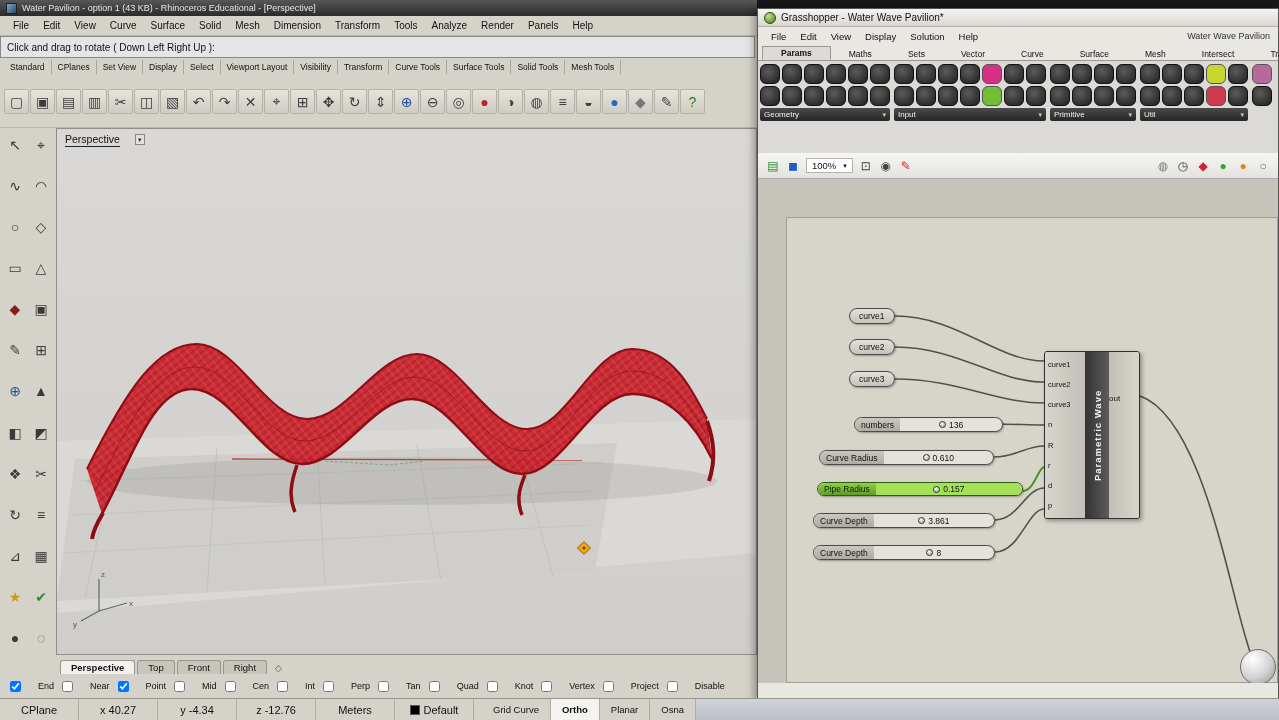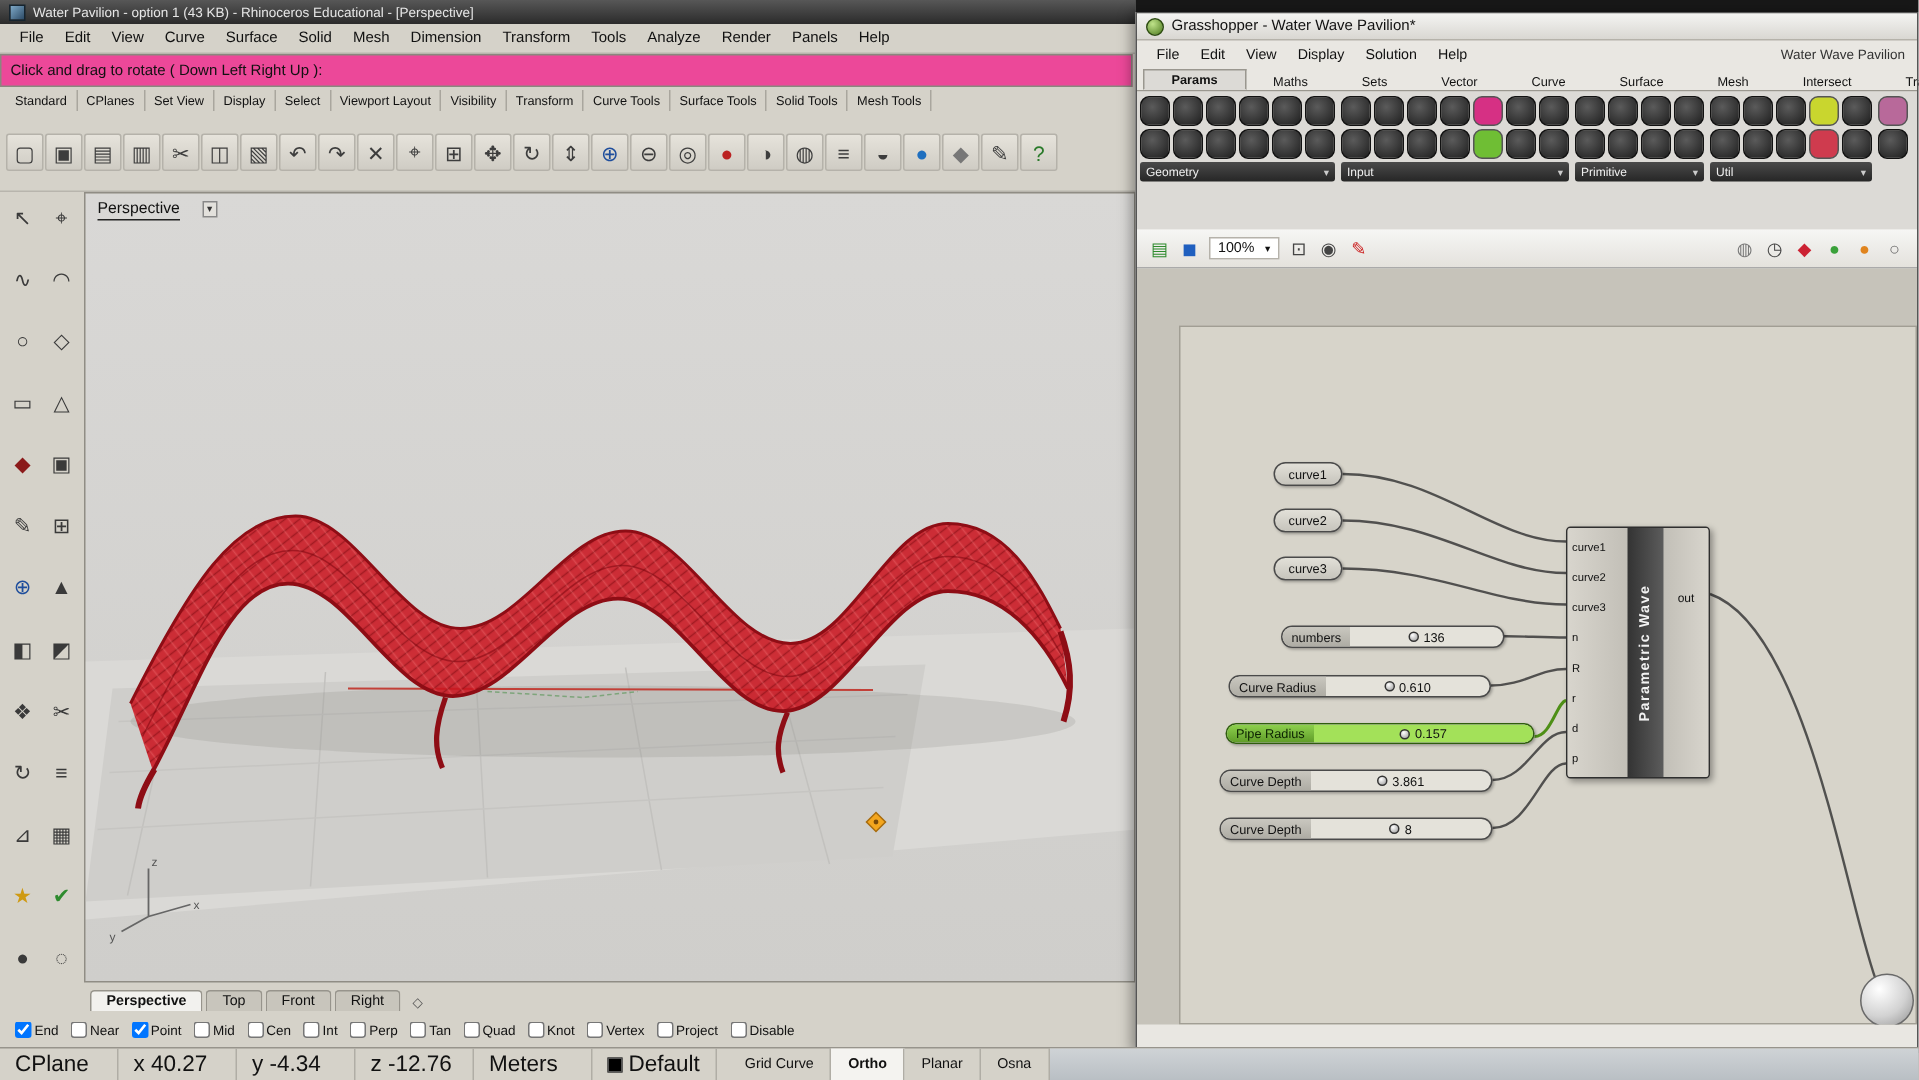--- a/index.html
+++ b/index.html
@@ -10,21 +10,21 @@
   #gh>*{position:absolute}
 
   
   #rhino{left:0;top:0;width:757px;height:720px;background:#d5d2c9}
   #r-title{left:0;top:0;width:757px;height:16px;background:linear-gradient(#575757,#2b2b2b);
            color:#e6e6e6;font-size:9px;display:flex;align-items:center;gap:5px;padding:0 6px;box-sizing:border-box;white-space:nowrap;overflow:hidden}
   .appicon{width:9px;height:9px;background:linear-gradient(135deg,#7fa9c8,#2c4a66);border:1px solid #16242f;display:inline-block;flex:0 0 auto}
   #r-menu{left:0;top:16px;width:757px;height:20px;display:flex;align-items:center;padding:0 6px;box-sizing:border-box;
           background:#d5d2c9;border-bottom:1px solid #b8b5ad}
   .mi{font-size:10px;padding:2px 7px;cursor:default}
-  #r-cmd{left:0;top:36px;width:755px;height:22px;background:#ec4899;border:1px solid #8a877f;box-sizing:border-box;
+  #r-cmd{left:0;top:36px;width:755px;height:22px;background:#e5e5e5;border:1px solid #8a877f;box-sizing:border-box;
          font-size:10px;display:flex;align-items:center;padding:0 6px}
   #r-ttabs{left:0;top:58px;width:757px;height:18px;display:flex;align-items:center;padding:0 4px;box-sizing:border-box}
   .tt{font-size:8.5px;padding:2px 6px;border-right:1px solid #a9a69e;white-space:nowrap}
   #r-icons{left:0;top:76px;width:757px;height:52px;display:flex;align-items:center;padding:0 4px;gap:1px;
            box-sizing:border-box;border-bottom:1px solid #b8b5ad}
   .ti{width:25px;height:25px;display:flex;align-items:center;justify-content:center;font-size:14px;color:#3d3d3d;
       background:linear-gradient(#e6e3db,#cfccc4);border:1px solid #b5b2aa;border-radius:2px;box-sizing:border-box}
   #r-side{left:0;top:128px;width:56px;height:527px;display:grid;grid-template-columns:repeat(2,1fr);
           align-content:space-between;justify-items:center;padding:6px 2px;box-sizing:border-box}
   .si{width:22px;height:22px;display:flex;align-items:center;justify-content:center;font-size:14px;color:#3a3a3a}
@@ -32,28 +32,28 @@
         border:1px solid #908d85;box-sizing:border-box;overflow:hidden}
   #r-vp>*{position:absolute}
   #vp-label{left:8px;top:4px;font-size:10.5px;color:#111;border-bottom:1px solid #222;padding-bottom:1px}
   #vp-caret{left:78px;top:5px;font-size:7px;color:#333;border:1px solid #888;background:#e3e1dc;padding:0 2px;line-height:9px}
   #vp-art{left:0;top:0}
   #r-vtabs{left:56px;top:655px;width:701px;height:19px;display:flex;align-items:flex-end;gap:2px;padding:0 4px;box-sizing:border-box}
   .vt{font-size:9.5px;background:#c8c5bc;border:1px solid #97948c;border-bottom:none;padding:1px 10px;border-radius:3px 3px 0 0}
   .vt.act{background:#f2f1ee;font-weight:bold}
   .vt-plus{font-size:9px;color:#555;padding:1px 6px}
   #r-osnap{left:0;top:674px;width:757px;height:24px;display:flex;align-items:center;padding:0 10px;gap:8px;box-sizing:border-box}
-  .os{display:flex;align-items:flex-end;font-size:9px;gap:2px;white-space:nowrap}
+  .os{display:flex;align-items:center;font-size:9px;gap:17px;white-space:nowrap}
   .os input{width:11px;height:11px;margin:0}
 
   
   #statusbar{left:0;top:698px;width:1279px;height:22px;background:#d5d2c9;border-top:1px solid #97948c;
              display:flex;align-items:stretch;z-index:50;box-sizing:border-box}
   #r-statusL,#r-statusB{display:flex}
-  .sf{display:flex;align-items:center;justify-content:flex-start;font-size:15px;border-right:1px solid #b0ada5;
+  .sf{display:flex;align-items:center;justify-content:center;font-size:11px;border-right:1px solid #b0ada5;
       padding:0 10px;min-width:58px;gap:4px;white-space:nowrap}
   .swatch{width:8px;height:8px;background:#000;display:inline-block;border:1px solid #555}
   #r-statusB{margin-left:8px}
   .sb{display:flex;align-items:center;font-size:9.5px;padding:0 11px;border-right:1px solid #b0ada5;white-space:nowrap}
   .sb.act{background:#f4f3f0;font-weight:bold}
   #statusR{flex:1;background:linear-gradient(#cfd3d6,#b9bfc4)}
 
   
   #topstrip{left:757px;top:0;width:522px;height:8px;background:#181818}
 
@@ -100,21 +100,21 @@
              border:1px solid #333;box-sizing:border-box;flex:0 0 auto}
   .gslider.sel{border-color:#2f5d0e}
   .gslider.sel .gs-label{background:linear-gradient(#8ed14e,#5f9c28);color:#0c2202}
   .gslider.sel .gs-track{background:#a3e159}
   .gcomp{z-index:3;display:flex;border:1px solid #2f2f2f;border-radius:3px;overflow:hidden;
          box-shadow:2px 2px 4px rgba(0,0,0,.35);background:#ccc9c1;box-sizing:border-box}
   .gc-in{width:40px;display:flex;flex-direction:column;justify-content:space-between;padding:8px 3px;box-sizing:border-box;
          font-size:7.5px;background:linear-gradient(90deg,#d8d5cd,#c2bfb7)}
   .gc-body{width:24px;background:linear-gradient(90deg,#5c5c5c,#333);color:#f2f2f2;display:flex;align-items:center;justify-content:center;
            writing-mode:vertical-rl;transform:rotate(180deg);font-size:9.5px;font-weight:bold;letter-spacing:1px}
-  .gc-out{width:30px;background:linear-gradient(90deg,#c2bfb7,#d8d5cd);font-size:8px;display:flex;justify-content:center;
+  .gc-out{width:30px;background:linear-gradient(90deg,#c2bfb7,#d8d5cd);font-size:8px;display:flex;justify-content:flex-start;
           padding-top:42px;box-sizing:border-box}
   .gball{z-index:3;width:36px;height:36px;border-radius:50%;border:1px solid #6a6a6a;box-sizing:border-box;
          background:radial-gradient(circle at 35% 28%,#ffffff,#d2d2d2 55%,#8f8f8f)}
   #g-status{left:0;top:674px;width:520px;height:18px;background:linear-gradient(#efeeeb,#dddbd6);border-top:1px solid #b0ada5;
             display:flex;align-items:center;gap:6px;padding:0 6px;box-sizing:border-box;white-space:nowrap;overflow:hidden}
   .as-icon{width:10px;height:10px;border-radius:50%;background:radial-gradient(circle at 35% 30%,#9cc6ff,#1d5bbf);border:1px solid #123c80;flex:0 0 auto}
   #g-autosave{font-size:9px;color:#222}
   #g-trial{font-size:9.5px;color:#e8251f;font-weight:bold}
 </style>
 </head>

